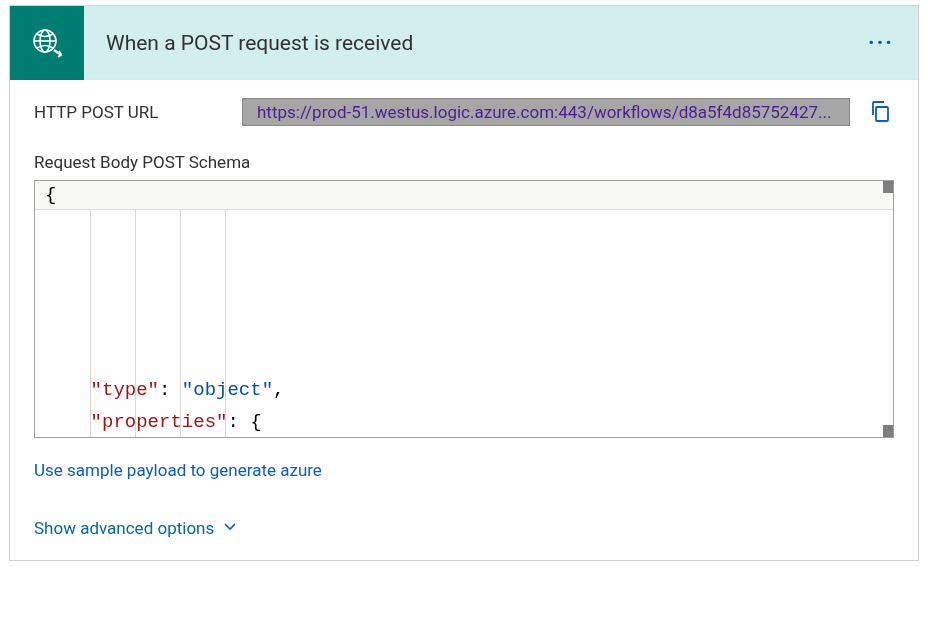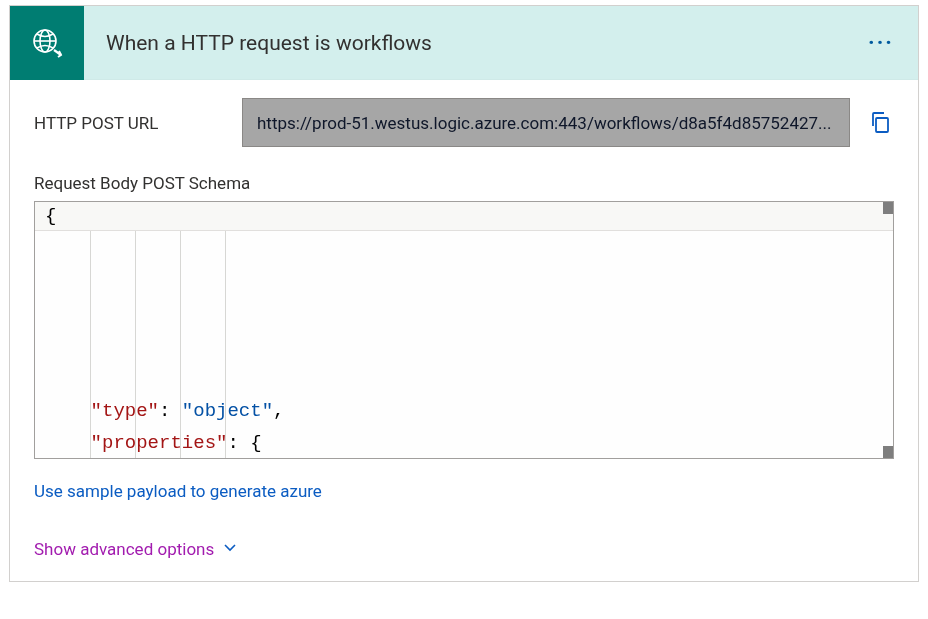--- a/index.html
+++ b/index.html
@@ -62,26 +62,26 @@
     width: 190px;
     font-size: 17px;
     color: #323130;
     flex-shrink: 0;
   }
   .url-field {
     flex: 1;
     background: #a6a6a6;
     border: 1px solid #8a8886;
     padding: 12px 14px;
-    color: #0f172a;
+    color: #4c1d95;
     font-size: 17px;
     white-space: nowrap;
     overflow: hidden;
     text-overflow: ellipsis;
-    height: 49px;
+    height: 28px;
     display: flex;
     align-items: center;
   }
   .copy-btn {
     width: 26px; height: 26px;
     cursor: pointer;
     color: #0b5cc2;
     flex-shrink: 0;
   }
   .copy-btn svg { width: 24px; height: 24px; }
@@ -145,21 +145,21 @@
     font-size: 17px;
   }
   .link-row a, .link-row span.link {
     color: #0b5cc2;
     text-decoration: none;
     cursor: pointer;
   }
   .advanced-row {
     margin-top: 38px;
     font-size: 17px;
-    color: #a21caf;
+    color: #0369a1;
     cursor: pointer;
     display: inline-flex;
     align-items: center;
     gap: 8px;
     text-align: right;
   }
   .chevron-down {
     display:inline-block;
   }
   .chevron-down svg { width:16px; height:16px; }
@@ -174,21 +174,21 @@
       <svg viewBox="0 0 36 36" fill="none" stroke="#ffffff" stroke-width="1.6">
         <circle cx="16" cy="16" r="11"></circle>
         <ellipse cx="16" cy="16" rx="5" ry="11"></ellipse>
         <line x1="5" y1="16" x2="27" y2="16"></line>
         <path d="M8 9 q8 5 16 0"></path>
         <path d="M8 23 q8 -5 16 0"></path>
         <path d="M25 25 L32 30" stroke-width="2.2"></path>
         <path d="M29 32 L32 30 L30 26" stroke-width="2" fill="none"></path>
       </svg>
     </div>
-    <div class="header-title">When a HTTP request is workflows</div>
+    <div class="header-title">When a POST request is received</div>
     <div class="header-menu">···</div>
   </div>
 
   <div class="card-body">
 
     <div class="url-row">
       <div class="url-label">HTTP POST URL</div>
       <div class="url-field">https://prod-51.westus.logic.azure.com:443/workflows/d8a5f4d85752427...</div>
       <div class="copy-btn">
         <svg viewBox="0 0 24 24" fill="none" stroke="#0b5cc2" stroke-width="1.8">

